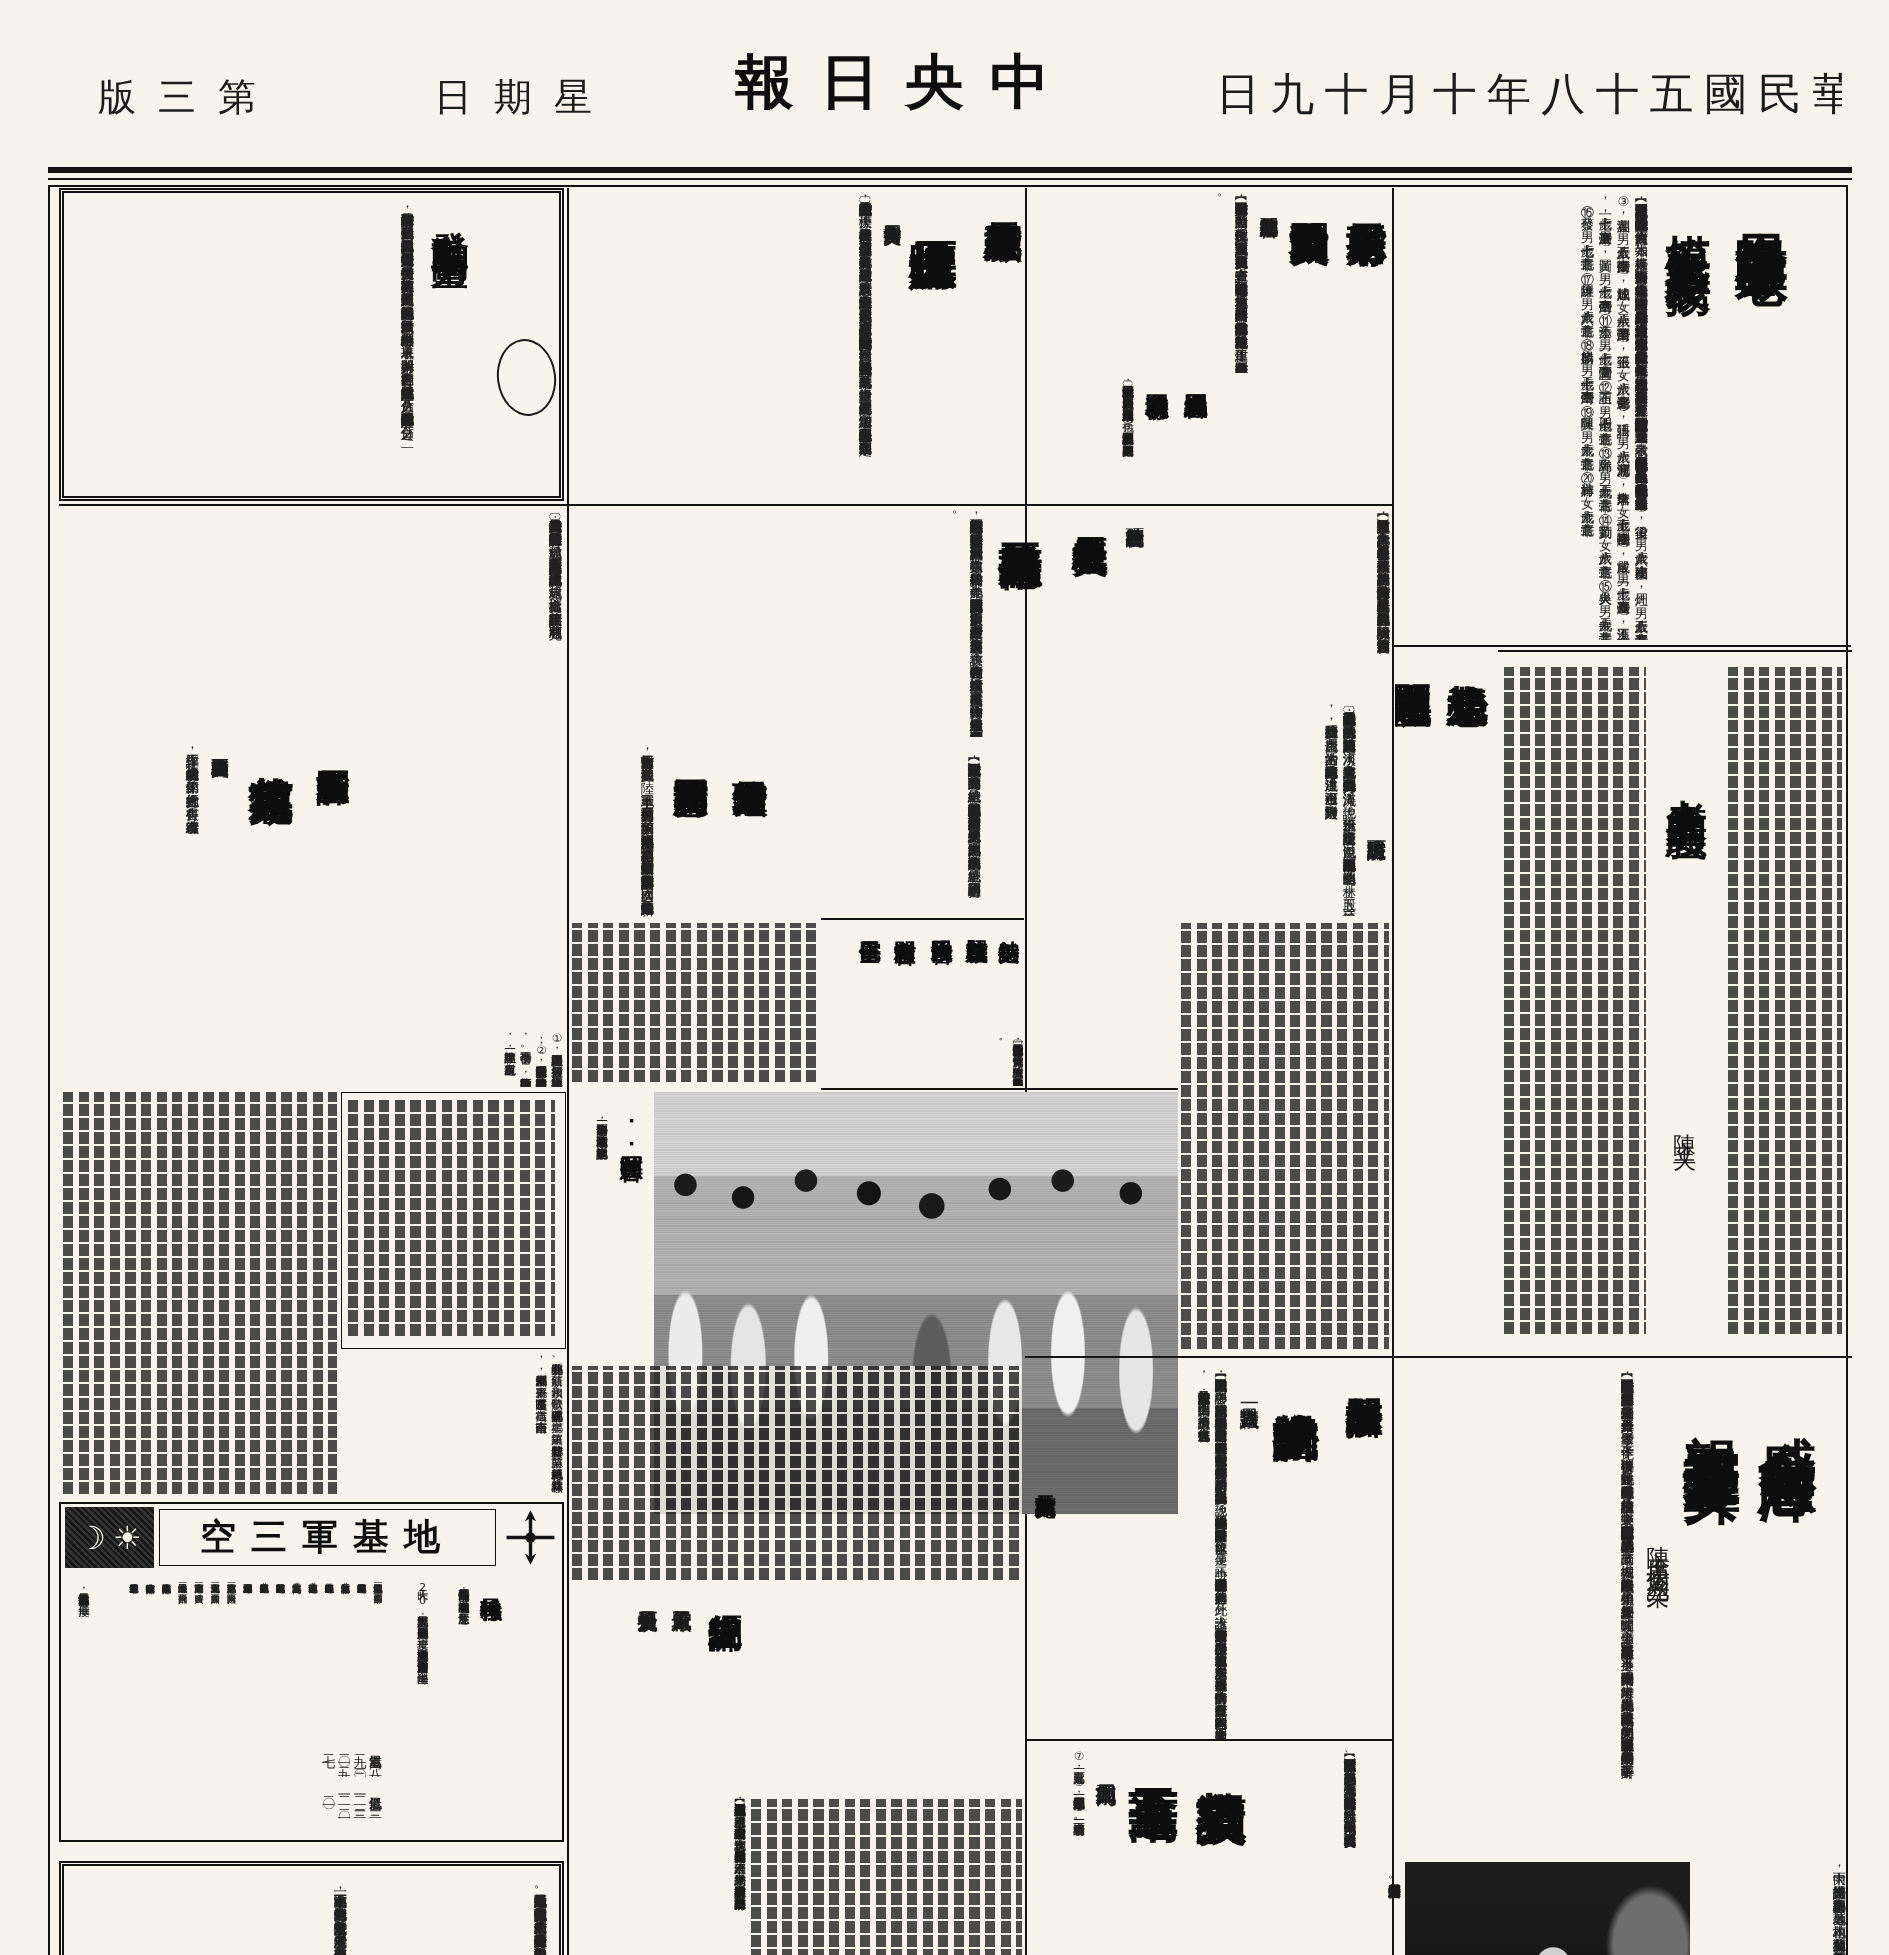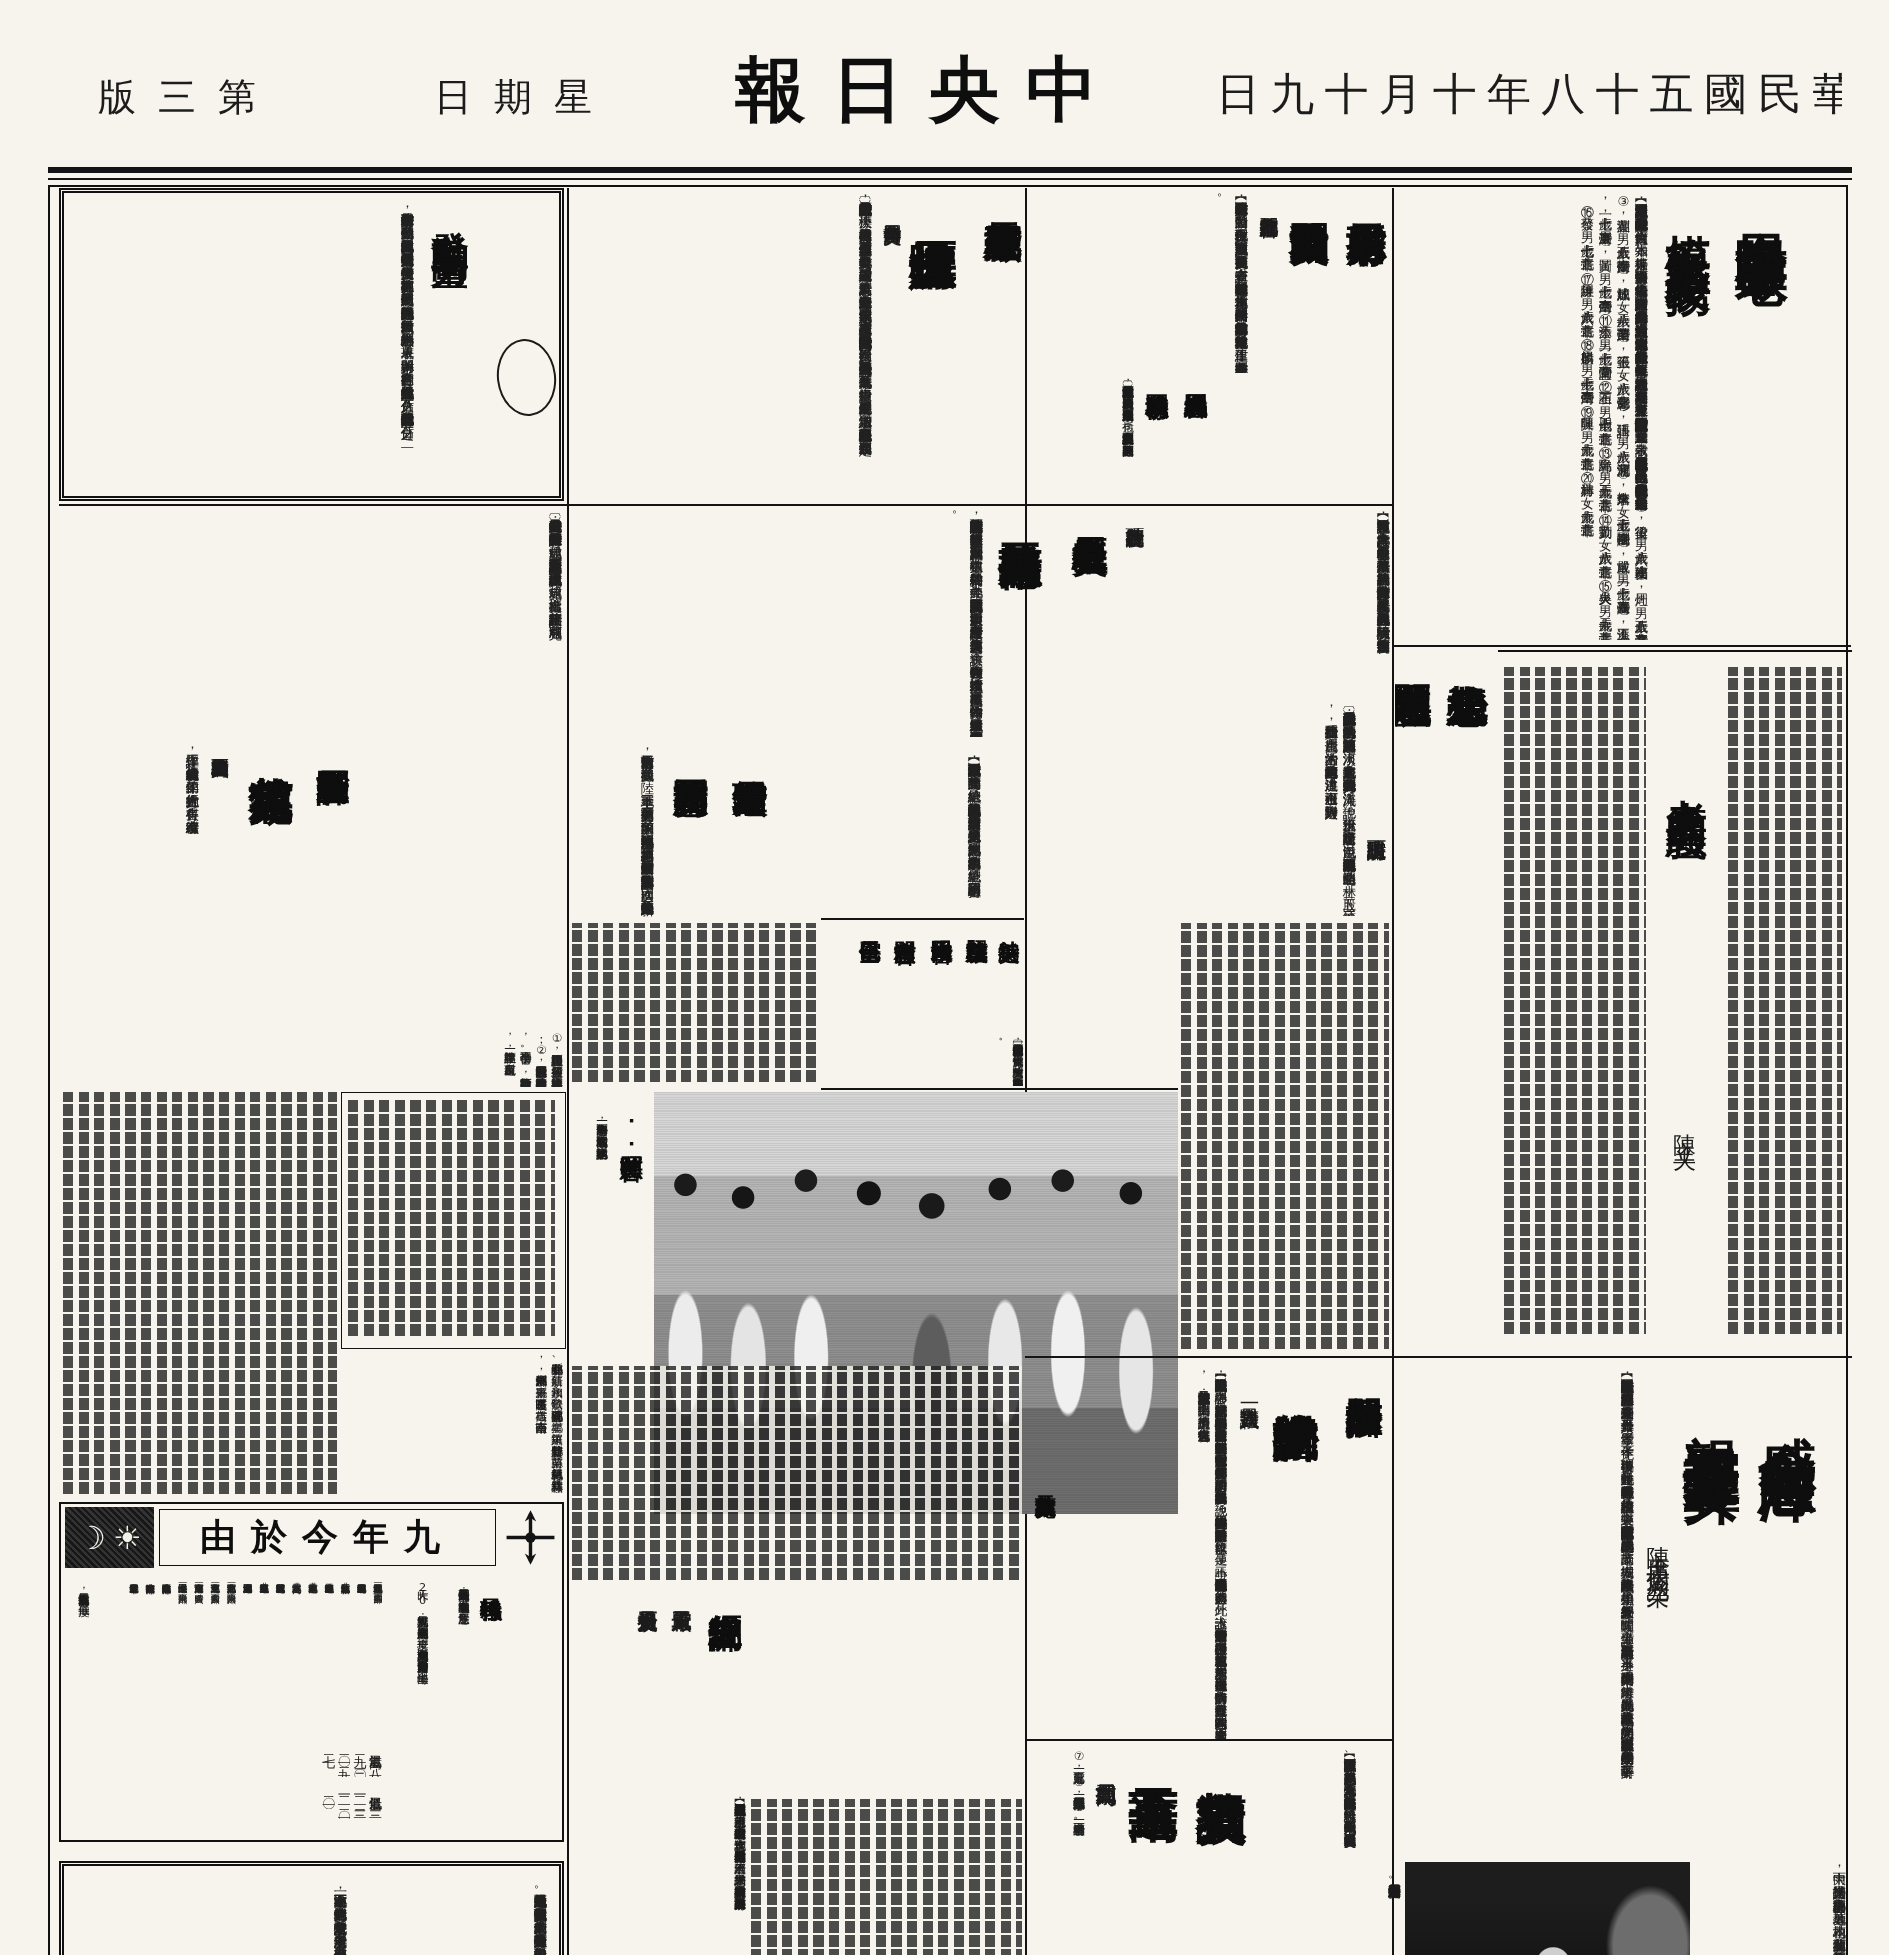--- a/index.html
+++ b/index.html
@@ -53,21 +53,21 @@
   .wcell{writing-mode:vertical-rl;text-orientation:upright;font-size:9px;line-height:14px;color:#222;}
   .wcell span:not(:first-child){margin-block-start:7.8px;}
   .whead{font-weight:bold;}
 </style>
 </head>
 <body>
 
 <div class="page">
 
   <div class="h" style="left:1216px;top:65px;width:626px;height:59px;font-size:44px;letter-spacing:10.2px;">日九十月十年八十五國民華中</div>
-  <div class="h hl" style="left:735px;top:43px;width:446px;height:106px;font-size:71px;letter-spacing:26px;font-family:Liberation Mono, monospace;">報日央中</div>
+  <div class="h hl" style="left:735px;top:43px;width:446px;height:106px;font-size:59px;letter-spacing:26px;font-family:Liberation Mono, monospace;">報日央中</div>
   <div class="h" style="left:434px;top:72px;width:168px;height:49px;font-size:38px;letter-spacing:22px;">日期星</div>
   <div class="h" style="left:98px;top:72px;width:188px;height:49px;font-size:38px;letter-spacing:22px;">版三第</div>
   <div class="hr" style="left:48px;top:167px;width:1804px;height:6.3px;"></div>
   <div class="hr" style="left:48px;top:178px;width:1804px;height:2px;"></div>
 
   <div class="box" style="left:48px;top:185px;width:1796px;height:2362px;border-width:2.3px;"></div>
 
   <div class="vrule" style="left:567px;top:188px;height:2354px;"></div>
   <div class="vrule" style="left:1025px;top:188px;height:2354px;"></div>
   <div class="vrule" style="left:1392px;top:188px;height:2354px;"></div>
@@ -164,21 +164,21 @@
   <div class="v" style="left:628px;top:1596px;width:33px;height:183px;font-size:19.6px;font-weight:bold;">視力是否受損</div>
   <div class="v" style="left:572px;top:1795px;width:175px;height:210px;font-size:11.7px;line-height:15.6px;">【本報訊】電子工廠工作人員的視力是否遭受損害的問題，經濟部表示重視。經濟部要求省衛生處到電子工廠中，作一次實地調查，同時通知高雄加工出口區及各電子工廠密切合作。經濟部表示，如果調查結果，證明電子工業確實妨害視力時，政府自當採取必要的保護措施。</div>
   <div class="faux" style="left:751px;top:1799px;width:271px;height:206px;"></div>
 
   <div class="box" style="left:59px;top:1502px;width:501px;height:336px;"></div>
   <div class="wtile" style="left:65px;top:1507px;width:89px;height:61px;font-size:32px;">
     <span>☽</span>
     <span>☀</span>
   </div>
   <div class="h hl" style="left:159px;top:1509px;width:337px;height:57px;border:1.6px solid #111;font-size:36px;letter-spacing:15px;
-              display:flex;align-items:center;justify-content:center;box-sizing:border-box;">由於今年九</div>
+              display:flex;align-items:center;justify-content:center;box-sizing:border-box;">空三軍基地</div>
   <div style="position:absolute;left:502px;top:1507px;width:57px;height:61px;">
     <svg viewBox="0 0 100 100" width="57" height="61">
       <line x1="50" y1="8" x2="50" y2="92" stroke="#141414" stroke-width="6"></line>
       <line x1="8" y1="50" x2="92" y2="50" stroke="#141414" stroke-width="6"></line>
       <path d="M50 2 L60 22 L50 16 L40 22 Z" fill="#141414"></path>
       <path d="M50 98 L60 78 L50 84 L40 78 Z" fill="#141414"></path>
       <circle cx="50" cy="50" r="9" fill="#141414"></circle>
     </svg>
   </div>
   <div class="v hl" style="left:472px;top:1581px;width:34px;height:131px;font-size:22px;">強風特報</div>

